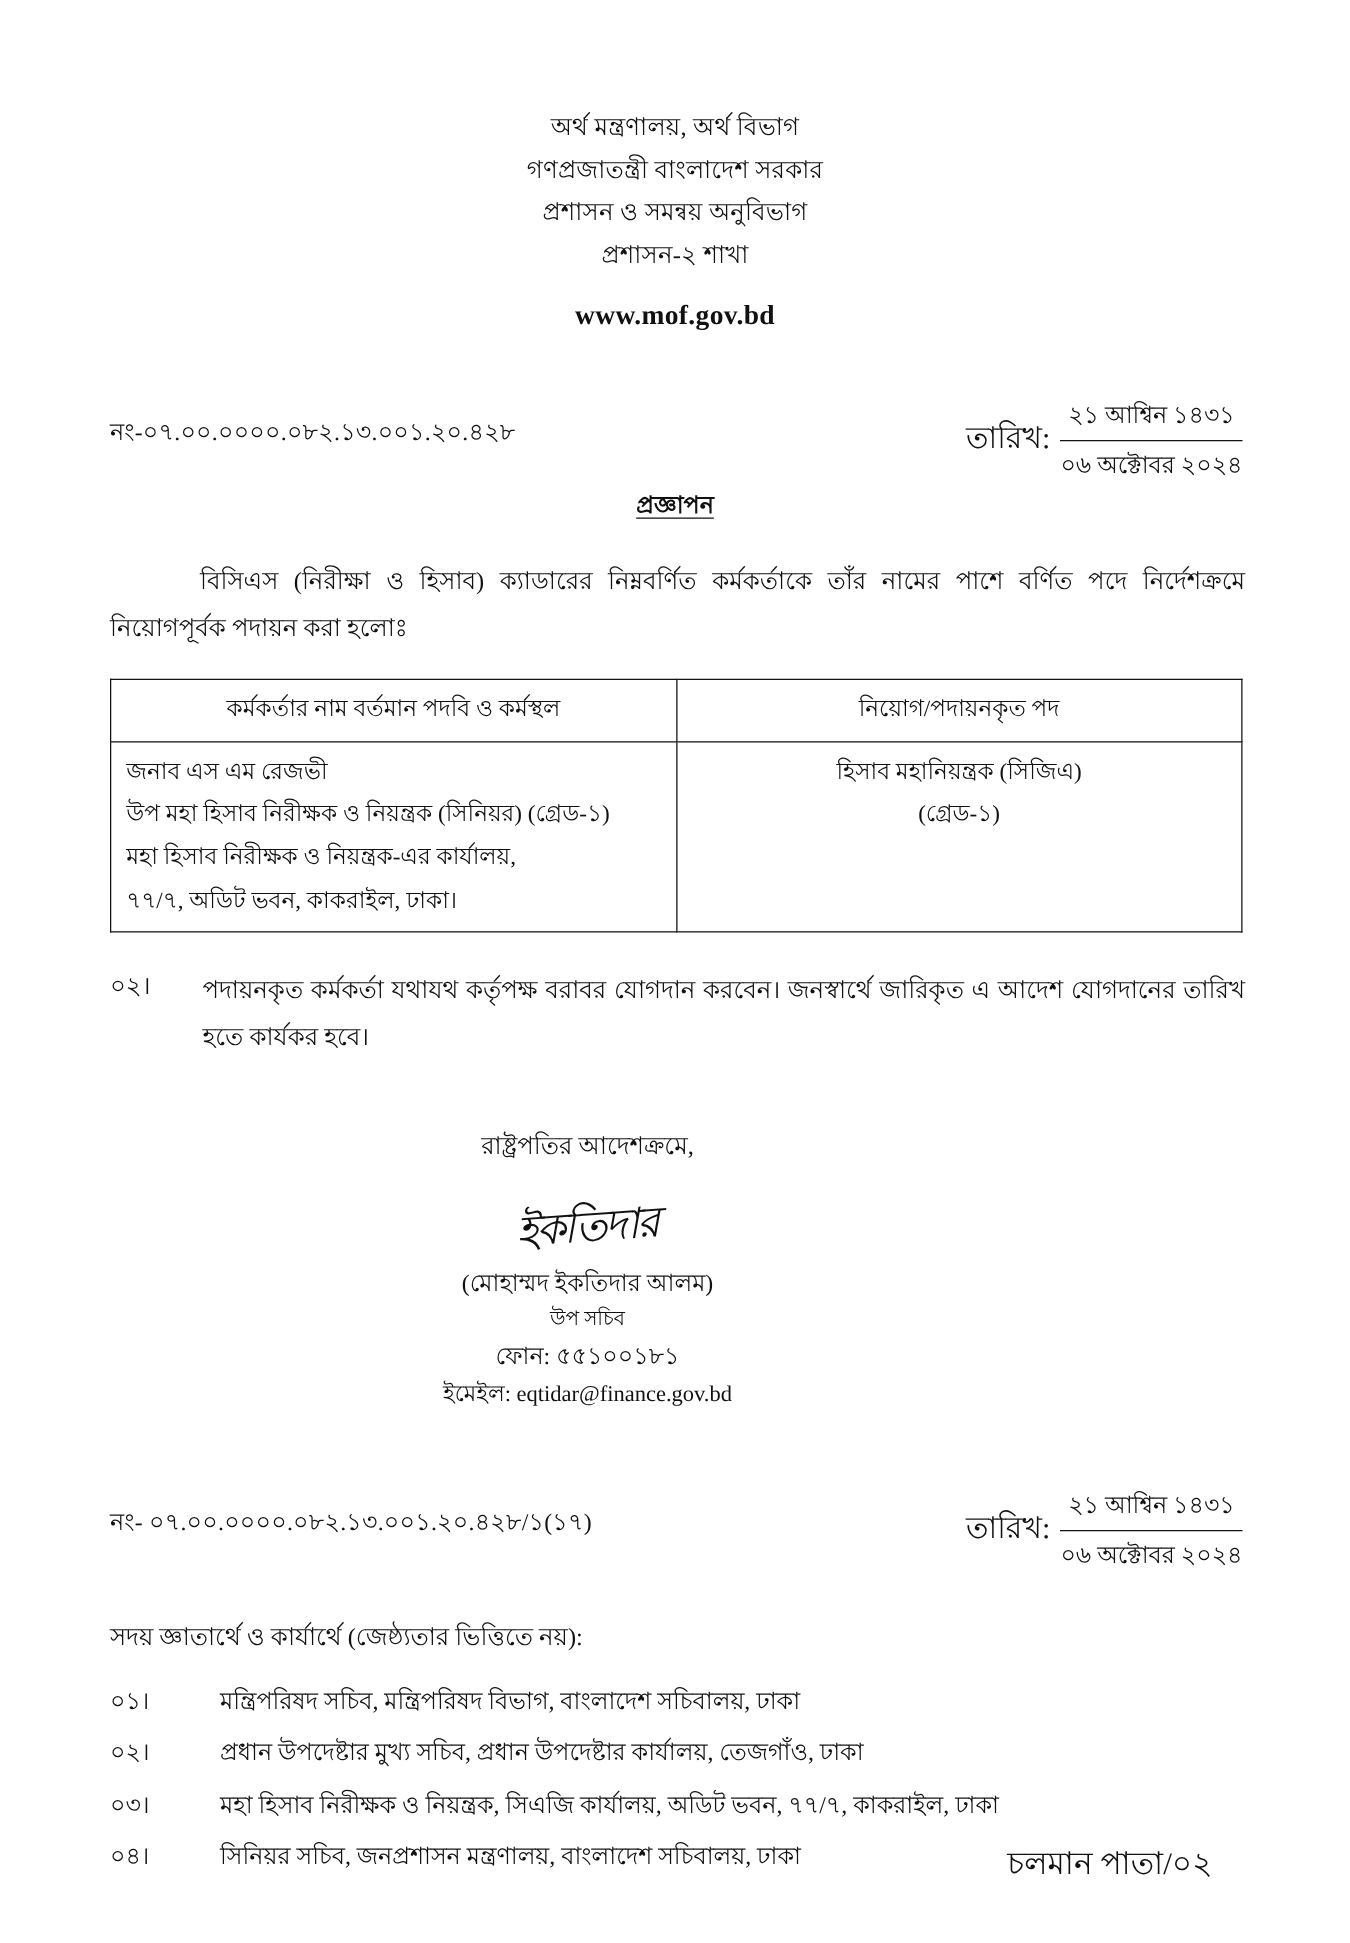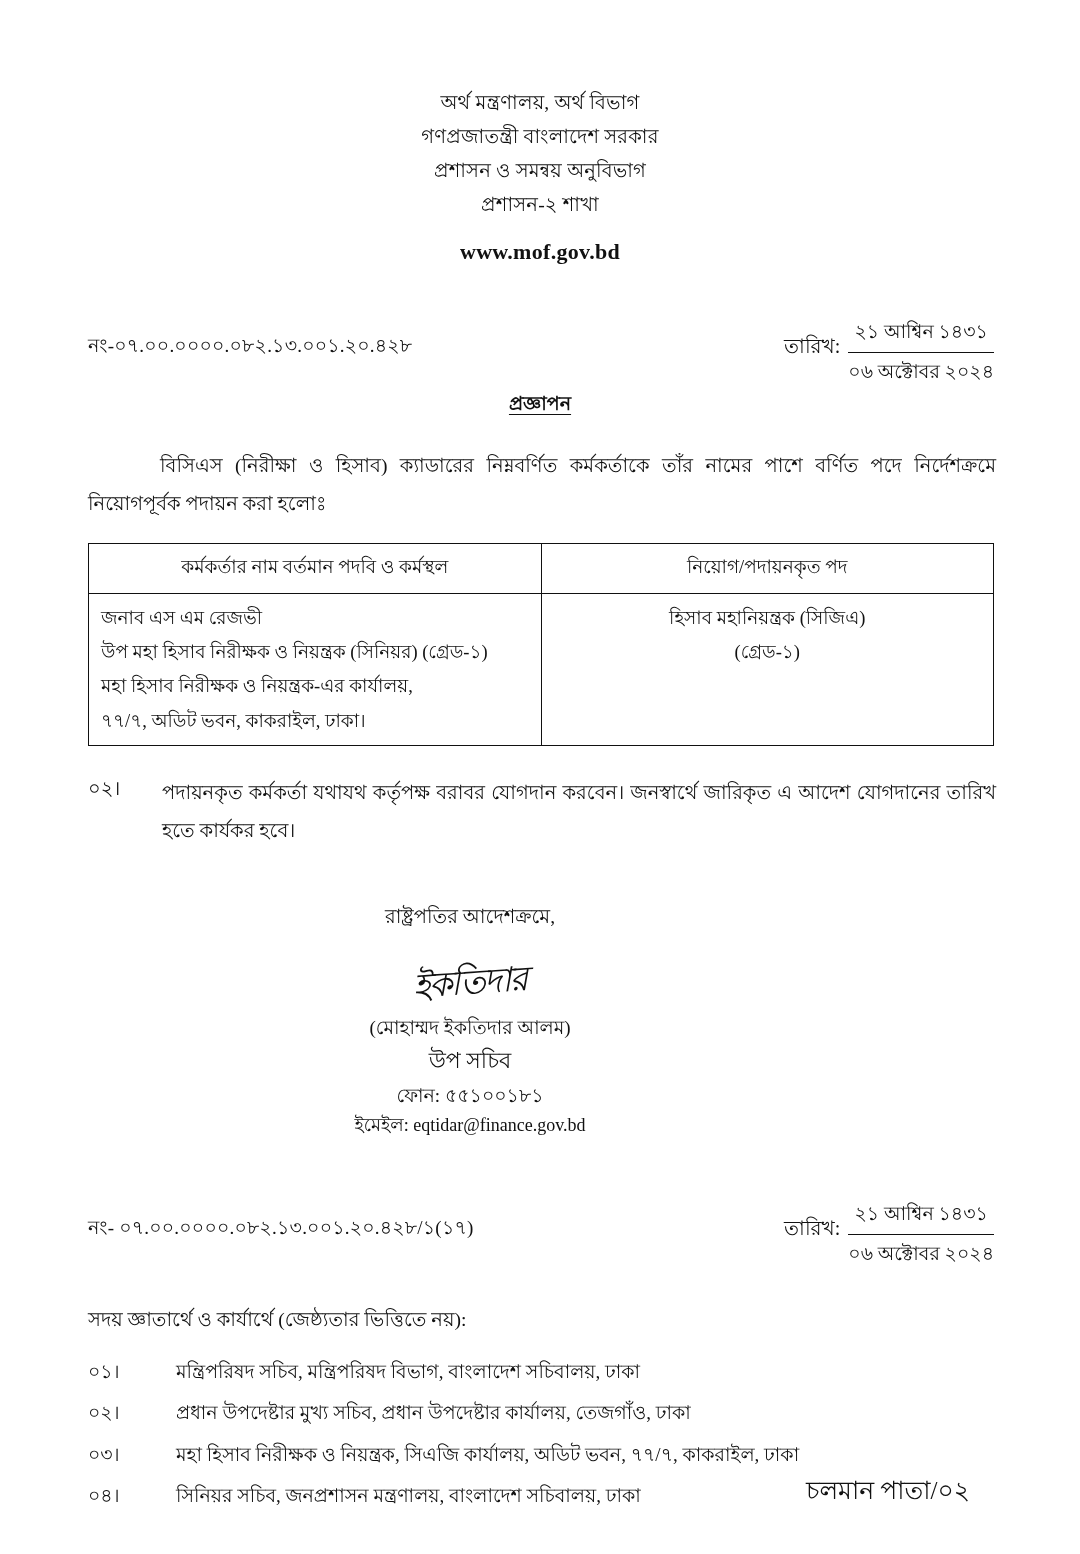--- a/index.html
+++ b/index.html
@@ -50,21 +50,21 @@
     font-size: 19px;
     padding-top: 14px;
     letter-spacing: 0.2px;
   }
   .date-block {
     display: flex;
     align-items: flex-start;
     gap: 8px;
   }
   .date-label {
-    font-size: 20px;
+    font-size: 24px;
     padding-top: 14px;
   }
   .date-stack {
     text-align: center;
     font-size: 19px;
   }
   .date-stack .top {
     padding: 0 6px 3px 6px;
     border-bottom: 1.6px solid #111;
   }
@@ -149,21 +149,21 @@
   .sig-scribble {
     font-family: "DejaVu Serif", serif;
     font-size: 34px;
     font-style: italic;
     letter-spacing: -2px;
     transform: rotate(-4deg);
     display: inline-block;
     margin: 14px 0 2px 0;
   }
   .sig-name { font-size: 19px; }
-  .sig-desig { font-size: 22px; }
+  .sig-desig { font-size: 16px; }
   .sig-phone { font-size: 19px; }
   .sig-email { font-size: 18px; }
   .sig-email .addr {
     font-family: "Liberation Serif", serif;
   }
 
   
   .memo-row2 {
     display: flex;
     justify-content: space-between;

